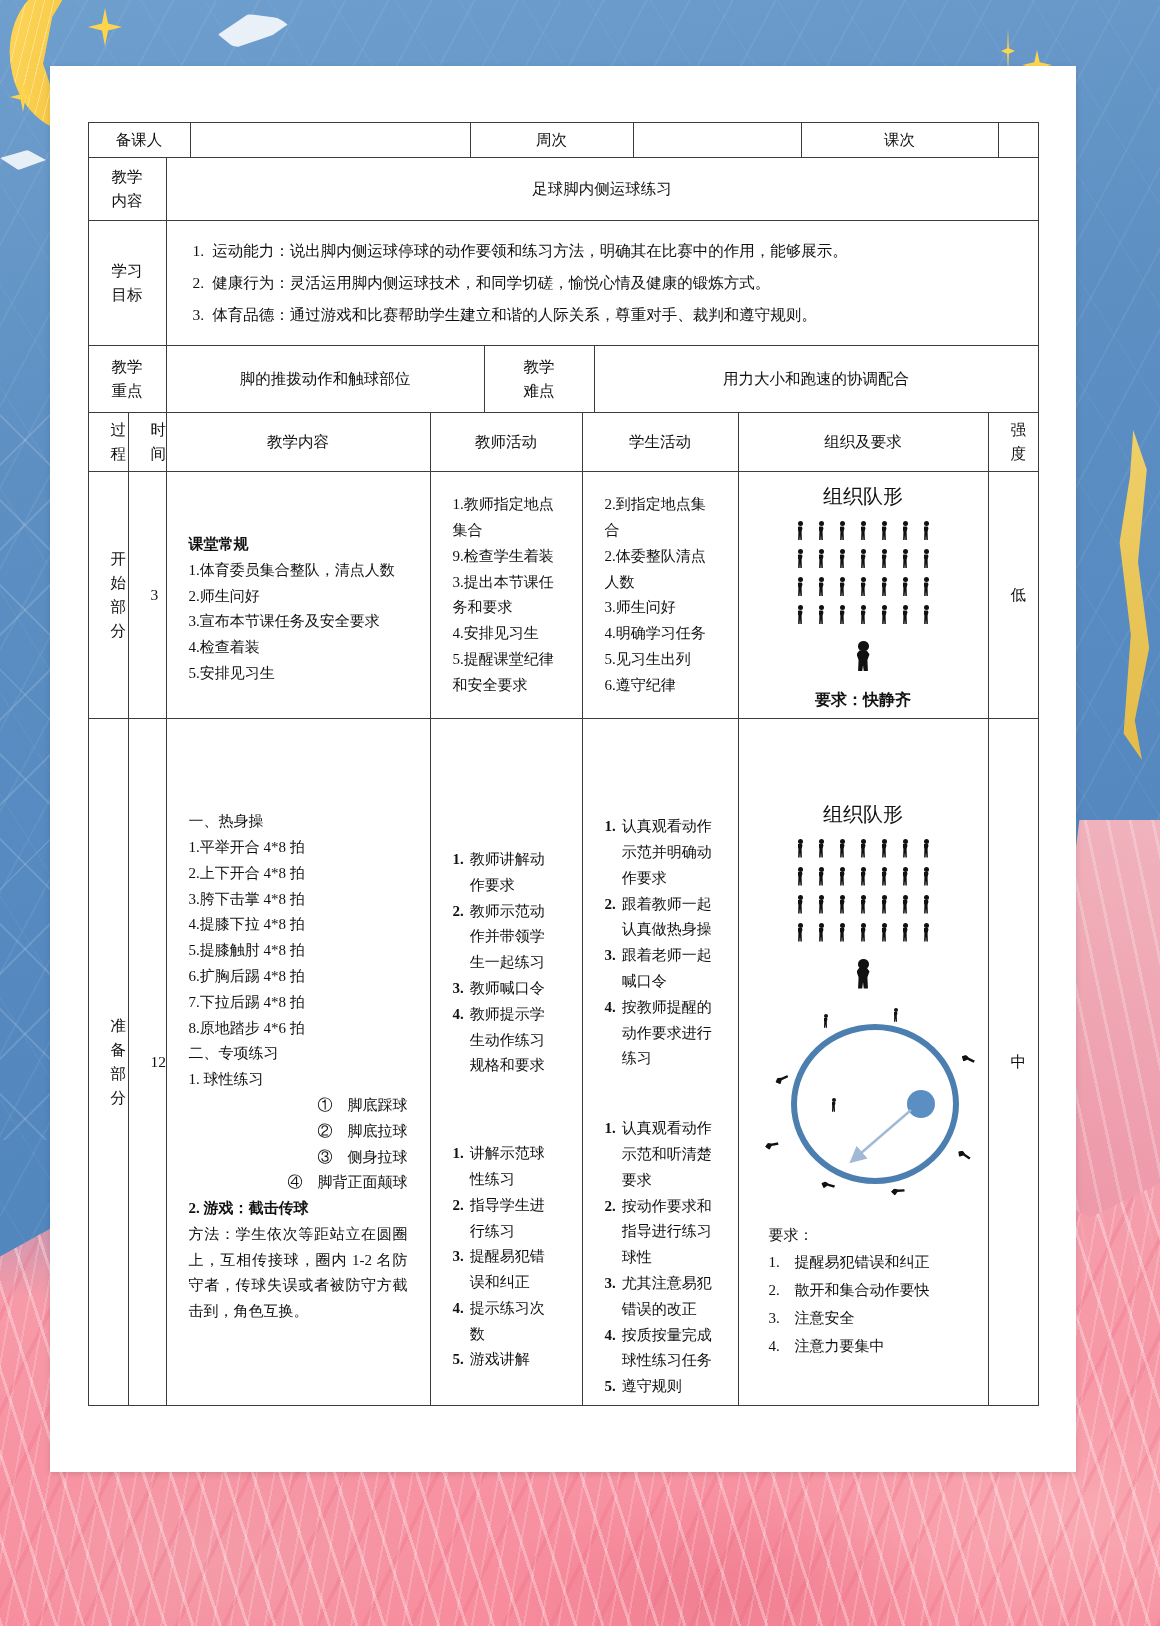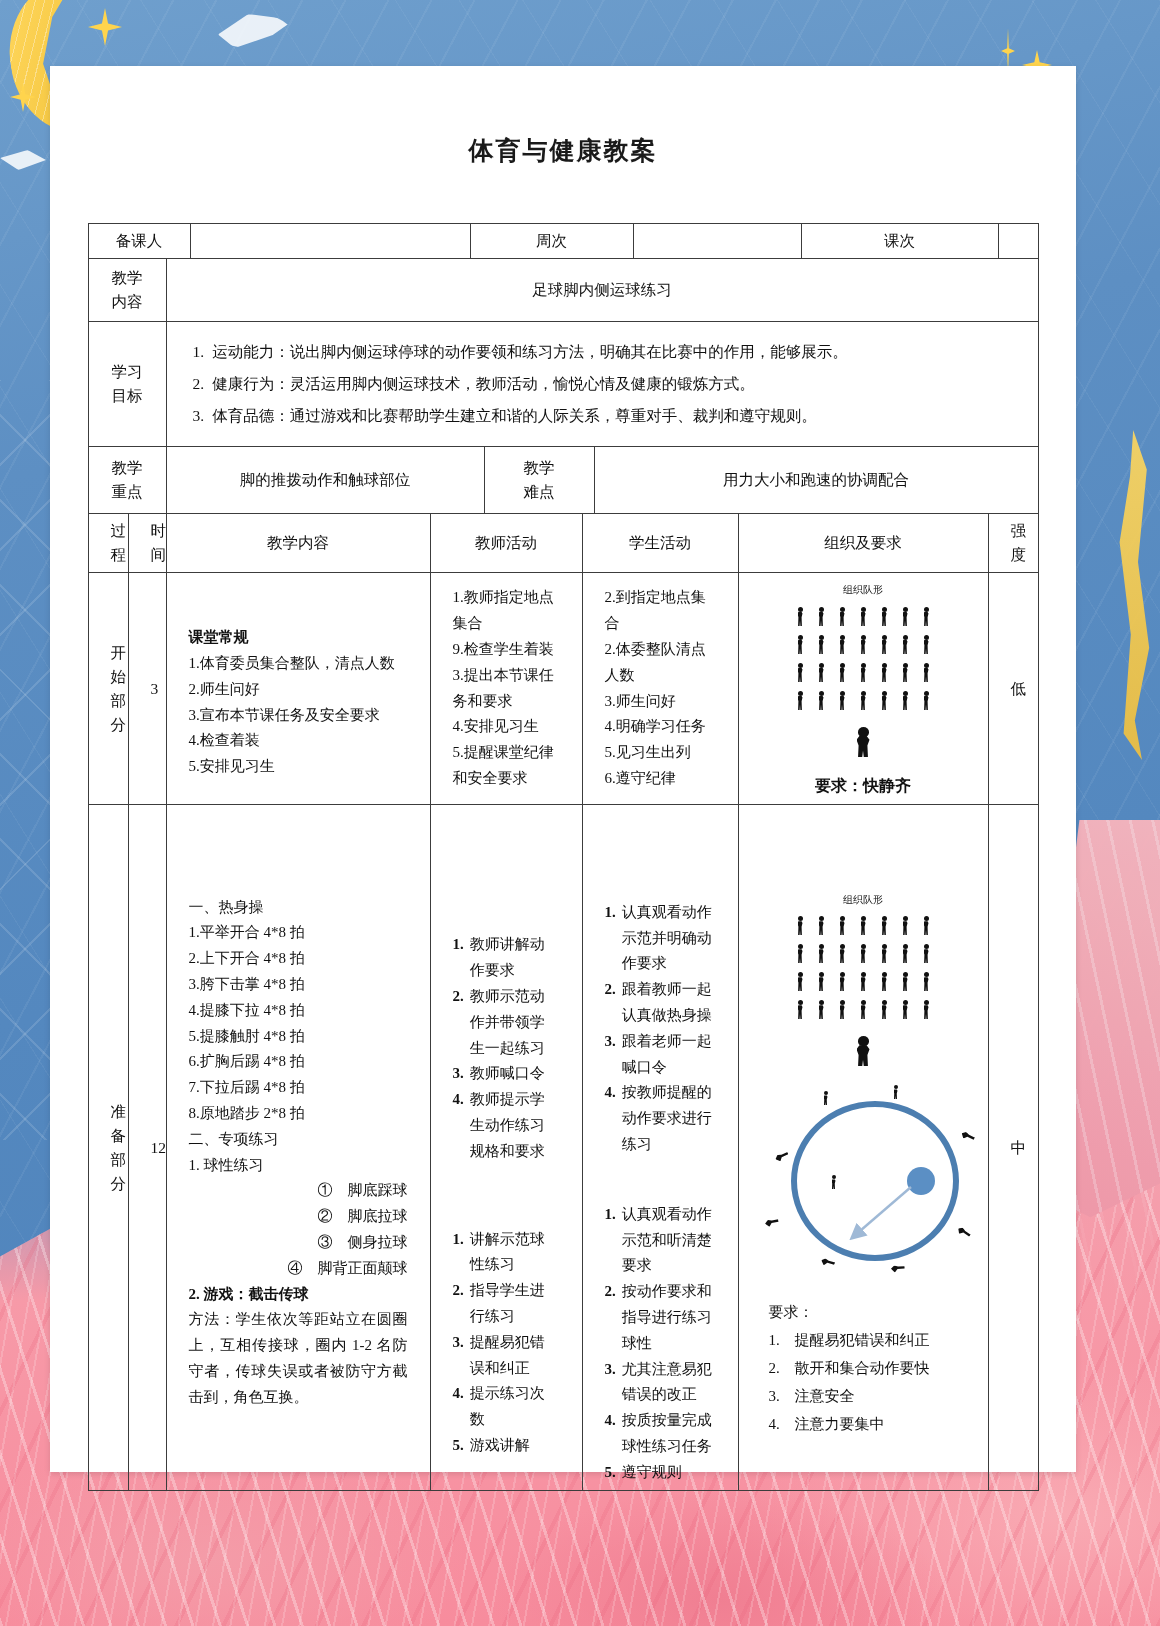--- a/index.html
+++ b/index.html
@@ -192,21 +192,21 @@
   .indent1 { padding-left: 34px; text-align: right; }
   .num-row { display: flex; gap: 6px; }
   .num-row .n { flex: 0 0 auto; font-weight: 700; }
 
   
   .formation {
     text-align: center;
     padding-top: 4px;
   }
   .formation .ftitle {
-    font-size: 10px;
+    font-size: 20px;
     margin-bottom: 9px;
   }
   .row-people {
     display: flex;
     justify-content: center;
     gap: 13px;
     margin-bottom: 9px;
   }
   .person {
     width: 8px;
@@ -339,21 +339,20 @@
   <div class="star s4"></div>
   <div class="swoosh w1"></div>
   <div class="swoosh w2"></div>
   <div class="ribbon-right"></div>
   <div class="bg-pink-right"></div>
   <div class="bg-pink"></div>
 </div>
 
 <div class="sheet">
 
-  <div class="doc-title">体育与健康教案</div>
 
   <table class="plan">
     <colgroup>
       <col style="width:60px">
       <col style="width:42px">
       <col style="width:280px">
       <col style="width:163px">
       <col style="width:168px">
       <col style="width:197px">
       <col style="width:40px">
@@ -392,21 +391,21 @@
         <span>目标</span>
       </td>
       <td colspan="3" class="c-vtop">
         <div class="obj-list">
           <div class="obj-line">
             <span class="obj-num">1.</span>
             <span>运动能力：说出脚内侧运球停球的动作要领和练习方法，明确其在比赛中的作用，能够展示。</span>
           </div>
           <div class="obj-line">
             <span class="obj-num">2.</span>
-            <span>健康行为：灵活运用脚内侧运球技术，教师活动，愉悦心情及健康的锻炼方式。</span>
+            <span>健康行为：灵活运用脚内侧运球技术，和同学切磋，愉悦心情及健康的锻炼方式。</span>
           </div>
           <div class="obj-line">
             <span class="obj-num">3.</span>
             <span>体育品德：通过游戏和比赛帮助学生建立和谐的人际关系，尊重对手、裁判和遵守规则。</span>
           </div>
         </div>
       </td>
     </tr>
     <tr>
       <td class="c-center vert-label stack1">
@@ -554,21 +553,21 @@
       <td class="c-vtop">
         <div class="cell-body" style="padding-top:10px">
           <div class="ln">一、热身操</div>
           <div class="ln">1.平举开合 4*8 拍</div>
           <div class="ln">2.上下开合 4*8 拍</div>
           <div class="ln">3.胯下击掌 4*8 拍</div>
           <div class="ln">4.提膝下拉 4*8 拍</div>
           <div class="ln">5.提膝触肘 4*8 拍</div>
           <div class="ln">6.扩胸后踢 4*8 拍</div>
           <div class="ln">7.下拉后踢 4*8 拍</div>
-          <div class="ln">8.原地踏步 2*8 拍</div>
+          <div class="ln">8.原地踏步 4*6 拍</div>
           <div class="ln">二、专项练习</div>
           <div class="ln">1. 球性练习</div>
           <div class="ln indent1">
             <span>①</span>
             &nbsp;&nbsp;&nbsp;<span>脚底踩球</span>
           </div>
           <div class="ln indent1">
             <span>②</span>
             &nbsp;&nbsp;&nbsp;<span>脚底拉球</span>
           </div>

